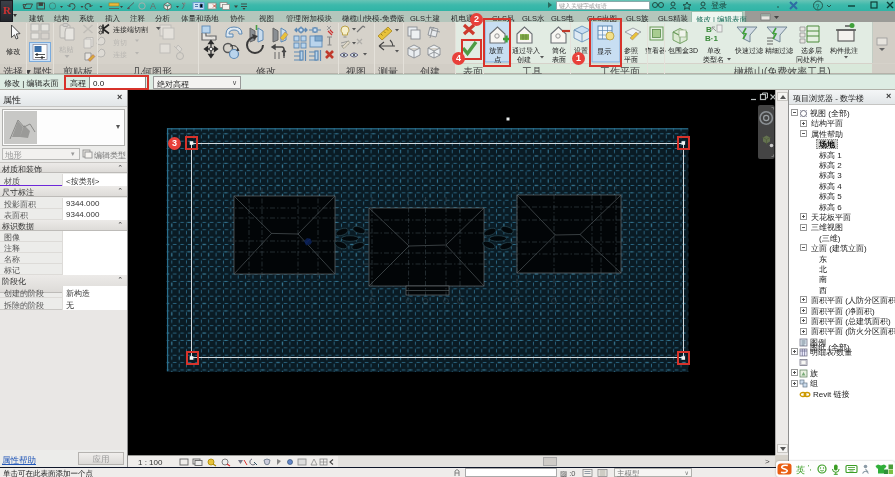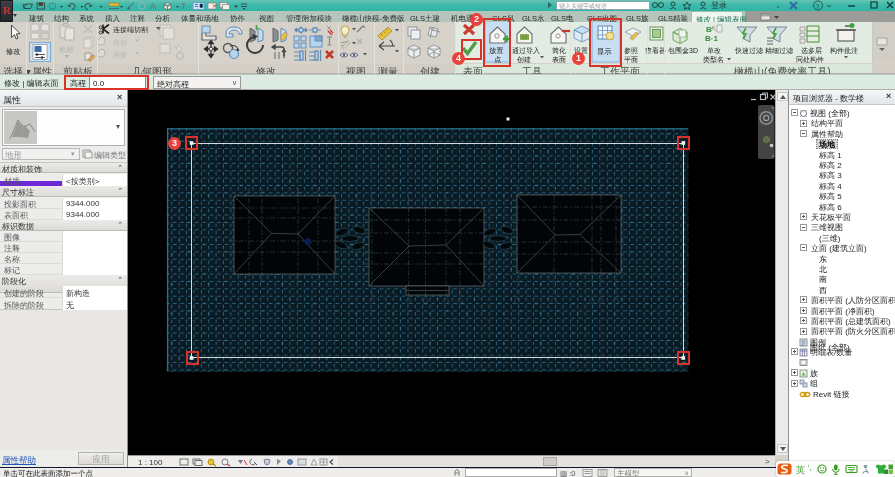--- a/index.html
+++ b/index.html
@@ -425,21 +425,21 @@
 </div>
 <div class="abs" style="left:2px;top:58px;width:78px;height:12px;background:#f2f1ef;border:1px solid #b8b8b6;color:#999;font-size:8.5px;padding:1px 0 0 2px">地形<span class="abs" style="left:68px;top:1px;font-size:7px">▾</span></div>
 <div class="abs" style="left:82px;top:58px;width:44px;height:12px;font-size:8px;color:#777;padding-top:2px">
 <svg class="abs" style="left:0;top:1px" width="11" height="10">
           <rect x="1" y="1" width="7" height="7" fill="#e8e6e2" stroke="#888" stroke-width=".8"></rect>
           <rect x="3" y="3" width="7" height="6" fill="#f6f4f0" stroke="#888" stroke-width=".8"></rect>
         </svg>
 <span style="margin-left:12px">编辑类型</span>
 </div>
 <div class="abs" style="left:0;top:72px;width:127px;height:11px;background:linear-gradient(#eceae8,#dddbd8);border-top:1px solid #c8c6c3;border-bottom:1px solid #bdbbb8;font-size:8px;color:#333;padding:1px 0 0 2px">材质和装饰<span class="abs" style="right:4px;top:1px;font-size:7px">⌃</span></div>
-<div class="abs" style="left:0;top:84px;width:127px;height:12px;border-bottom:5px solid #6d28d9">
+<div class="abs" style="left:0;top:84px;width:127px;height:12px;border-bottom:1px solid #6d28d9">
 <span class="abs" style="left:4px;top:2px;color:#555">材质</span>
 <div class="abs" style="left:62px;top:0;width:65px;height:12px;background:#fff;border-left:1px solid #dddbd8;color:#333;padding:2px 0 0 3px">&lt;按类别&gt;</div>
 </div>
 <div class="abs" style="left:0;top:96px;width:127px;height:11px;background:linear-gradient(#eceae8,#dddbd8);border-bottom:1px solid #bdbbb8;font-size:8px;color:#333;padding:1px 8px 0 2px">尺寸标注<span class="abs" style="right:4px;top:1px;font-size:7px">⌃</span></div>
 <div class="abs" style="left:0;top:108px;width:127px;height:11px;border-bottom:1px solid #dddbd8">
 <span class="abs" style="left:4px;top:1px;color:#555">投影面积</span>
 <div class="abs" style="left:62px;top:0;width:65px;height:11px;background:#fff;border-left:1px solid #dddbd8;color:#333;padding:1px 0 0 3px">9344.000</div>
 </div>
 <div class="abs" style="left:0;top:119px;width:127px;height:11px;border-bottom:1px solid #dddbd8">
 <span class="abs" style="left:4px;top:1px;color:#555">表面积</span>

